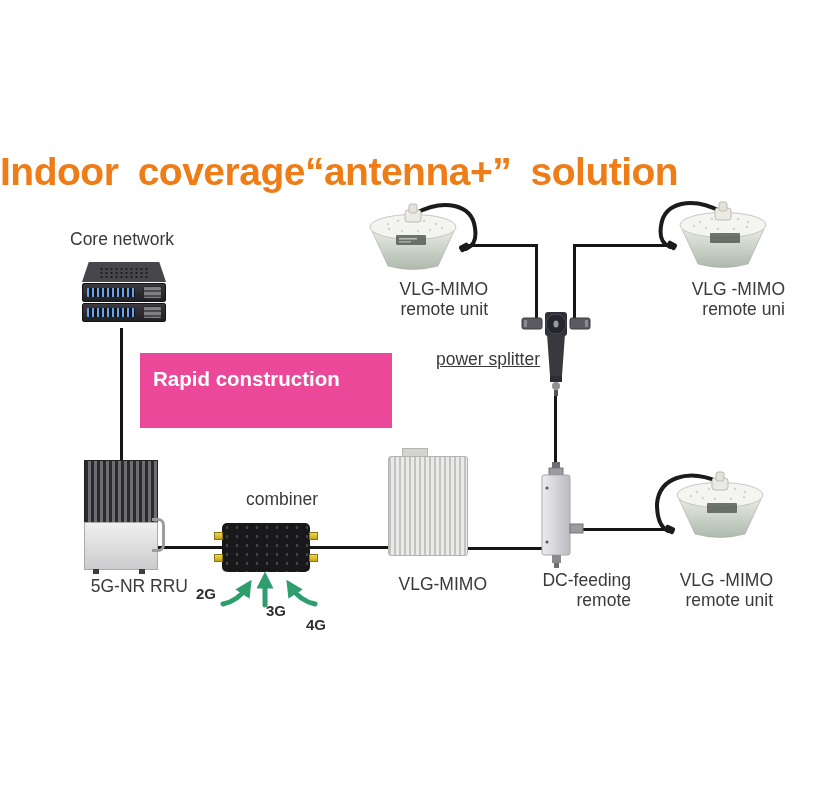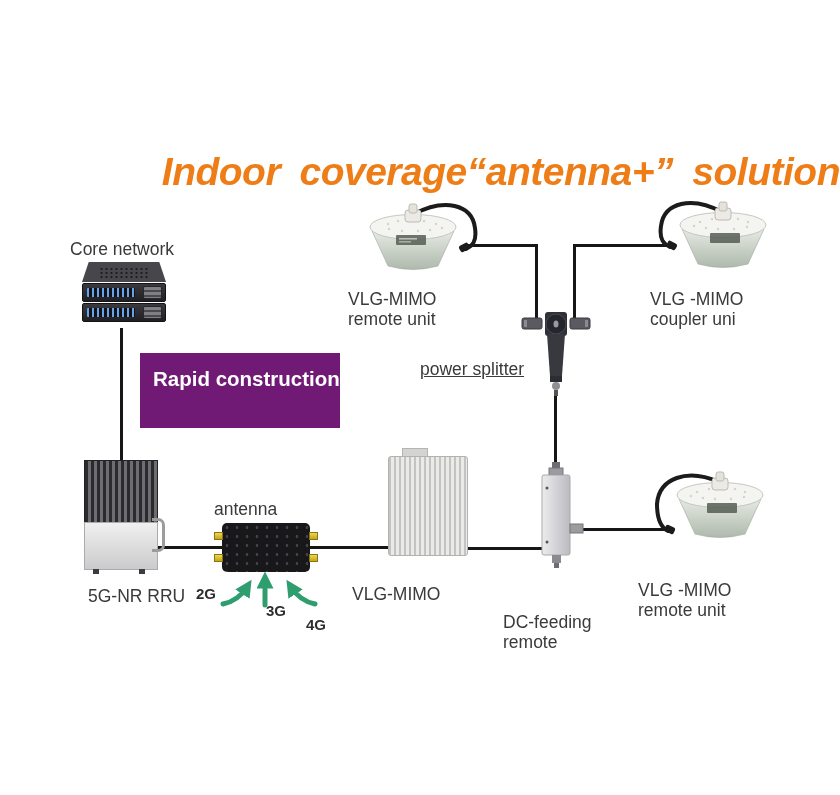--- a/index.html
+++ b/index.html
@@ -1,27 +1,27 @@
 <!DOCTYPE html>
 <html><head>
 <meta charset="utf-8">
 <style>
   html,body{margin:0;padding:0;background:#ffffff;}
   #stage{position:relative;width:840px;height:795px;background:#ffffff;overflow:hidden;
          font-family:"Liberation Sans",sans-serif;color:#3a3a3a;}
 
   
-  .title{position:absolute;left:0;top:150px;width:840px;text-align:right;
-         font-size:39px;font-weight:bold;color:#ee7d17;letter-spacing:-0.5px;word-spacing:9px;font-style:italic;}
-  .lbl{position:absolute;font-size:17.5px;line-height:20px;color:#3a3a3a;margin-top:10px;}
-  .center{text-align:left;}
+  .title{position:absolute;left:0;top:150px;width:840px;text-align:left;
+         font-size:39px;font-weight:bold;color:#ee7d17;letter-spacing:-0.5px;word-spacing:9px;}
+  .lbl{position:absolute;font-size:17.5px;line-height:20px;color:#3a3a3a;}
+  .center{text-align:right;}
   .band-lbl{position:absolute;font-size:15px;font-weight:bold;color:#2e2e2e;}
 
   
-  .callout{position:absolute;left:140px;top:353px;width:200px;height:75px;background:#701a75;
+  .callout{position:absolute;left:140px;top:353px;width:252px;height:75px;background:#ec4899;
            color:#ffffff;font-weight:bold;font-size:20.5px;line-height:25px;
            padding:13px 0 0 13px;box-sizing:border-box;}
 
   
   .wire{position:absolute;background:#161616;z-index:1;}
 
   
   .server{position:absolute;left:82px;top:262px;width:84px;height:64px;z-index:2;}
   .server .vent{height:20px;background:#47474b;clip-path:polygon(8% 0,92% 0,100% 100%,0 100%);position:relative;}
   .server .vent::after{content:"";position:absolute;left:20%;right:20%;top:5px;bottom:4px;
@@ -105,21 +105,21 @@
     <div>Rapid construction</div>
   </div>
 
   <div class="rru">
     <div class="fins"></div>
     <div class="base"></div>
     <div class="handle"></div>
   </div>
   <div class="lbl center" style="left:88px;top:576px;width:100px;">5G-NR RRU</div>
 
-  <div class="lbl center" style="left:214px;top:489px;width:104px;">antenna</div>
+  <div class="lbl center" style="left:214px;top:489px;width:104px;">combiner</div>
   <div class="combiner">
     <div class="pin" style="left:-8px;top:9px;"></div>
     <div class="pin" style="left:-8px;top:31px;"></div>
     <div class="pin" style="right:-8px;top:9px;"></div>
     <div class="pin" style="right:-8px;top:31px;"></div>
   </div>
 
   <svg class="abs" style="left:193px;top:563px;" width="152" height="52" viewBox="0 0 152 52">
     <path d="M30,41 Q45,38 54,24" fill="none" stroke="#2e9e6e" stroke-width="5" stroke-linecap="round" marker-end="url(#ah)"></path>
     <path d="M72,42 L72,17" fill="none" stroke="#2e9e6e" stroke-width="5" stroke-linecap="round" marker-end="url(#ah)"></path>
@@ -155,21 +155,21 @@
   <svg class="abs" style="left:535px;top:458px;" width="50" height="112" viewBox="0 0 50 112">
     <rect x="17" y="4" width="8" height="8" fill="#6e6e72"></rect>
     <rect x="14" y="10" width="14" height="7" fill="#9c9ca0" stroke="#77777b"></rect>
     <rect x="7" y="17" width="28" height="80" rx="2" fill="url(#metalG)" stroke="#a9a9ad"></rect>
     <circle cx="12" cy="30" r="1.5" fill="#55555a"></circle>
       <circle cx="12" cy="84" r="1.5" fill="#55555a"></circle>
     <rect x="35" y="66" width="13" height="9" fill="#9c9ca0" stroke="#77777b"></rect>
     <rect x="17" y="97" width="9" height="8" fill="#8b8b8f"></rect>
     <rect x="19" y="105" width="5" height="5" fill="#6e6e72"></rect>
   </svg>
-  <div class="lbl center" style="left:503px;top:602px;width:128px;">
+  <div class="lbl center" style="left:503px;top:570px;width:128px;">
     <div>DC-feeding</div>
     <div>remote</div>
   </div>
 
   <svg class="abs" style="left:358px;top:202px;" width="130" height="78" viewBox="0 0 130 78">
     <path d="M56,12 C86,-4 114,2 117,26 C119,40 114,44 108,47" fill="none" stroke="#1b1b1b" stroke-width="4" stroke-linecap="round"></path>
     <rect x="101" y="42" width="10" height="7" rx="2" fill="#1b1b1b" transform="rotate(-28 106 45)"></rect>
     <path d="M14,29 L96,29 L80,64 Q55,71 30,64 Z" fill="url(#coneG)" stroke="#9fa99d" stroke-width="0.6"></path>
     <ellipse cx="55" cy="25" rx="43" ry="12.5" fill="#f4f4f0" stroke="#c7c7c1"></ellipse>
     <g fill="#d3d3cc">
@@ -211,21 +211,21 @@
         <circle cx="60" cy="29" r="1.2"></circle>
         <circle cx="44" cy="29" r="1.2"></circle>
         <circle cx="31" cy="27" r="1.2"></circle>
       </g>
     <rect x="47" y="8" width="16" height="12" rx="3" fill="#eceae4" stroke="#bdbbb4"></rect>
     <rect x="51" y="2" width="8" height="9" rx="2" fill="#e4e2da" stroke="#bdbbb4"></rect>
     <rect x="38" y="33" width="30" height="10" rx="1" fill="#555d53" opacity="0.85"></rect>
   </svg>
   <div class="lbl center" style="left:650px;top:279px;width:135px;">
     <div>VLG -MIMO</div>
-    <div>coupler uni</div>
+    <div>remote uni</div>
   </div>
 
   <svg class="abs flip" style="left:645px;top:470px;" width="130" height="78" viewBox="0 0 130 78">
     <path d="M56,12 C88,-2 116,8 118,34 C118,52 113,58 107,61" fill="none" stroke="#1b1b1b" stroke-width="4" stroke-linecap="round"></path>
     <rect x="100" y="56" width="10" height="7" rx="2" fill="#1b1b1b" transform="rotate(-25 105 59)"></rect>
     <path d="M14,29 L96,29 L80,64 Q55,71 30,64 Z" fill="url(#coneG)" stroke="#9fa99d" stroke-width="0.6"></path>
     <ellipse cx="55" cy="25" rx="43" ry="12.5" fill="#f4f4f0" stroke="#c7c7c1"></ellipse>
     <g fill="#d3d3cc">
         <circle cx="30" cy="22" r="1.2"></circle>
         <circle cx="40" cy="19" r="1.2"></circle>

